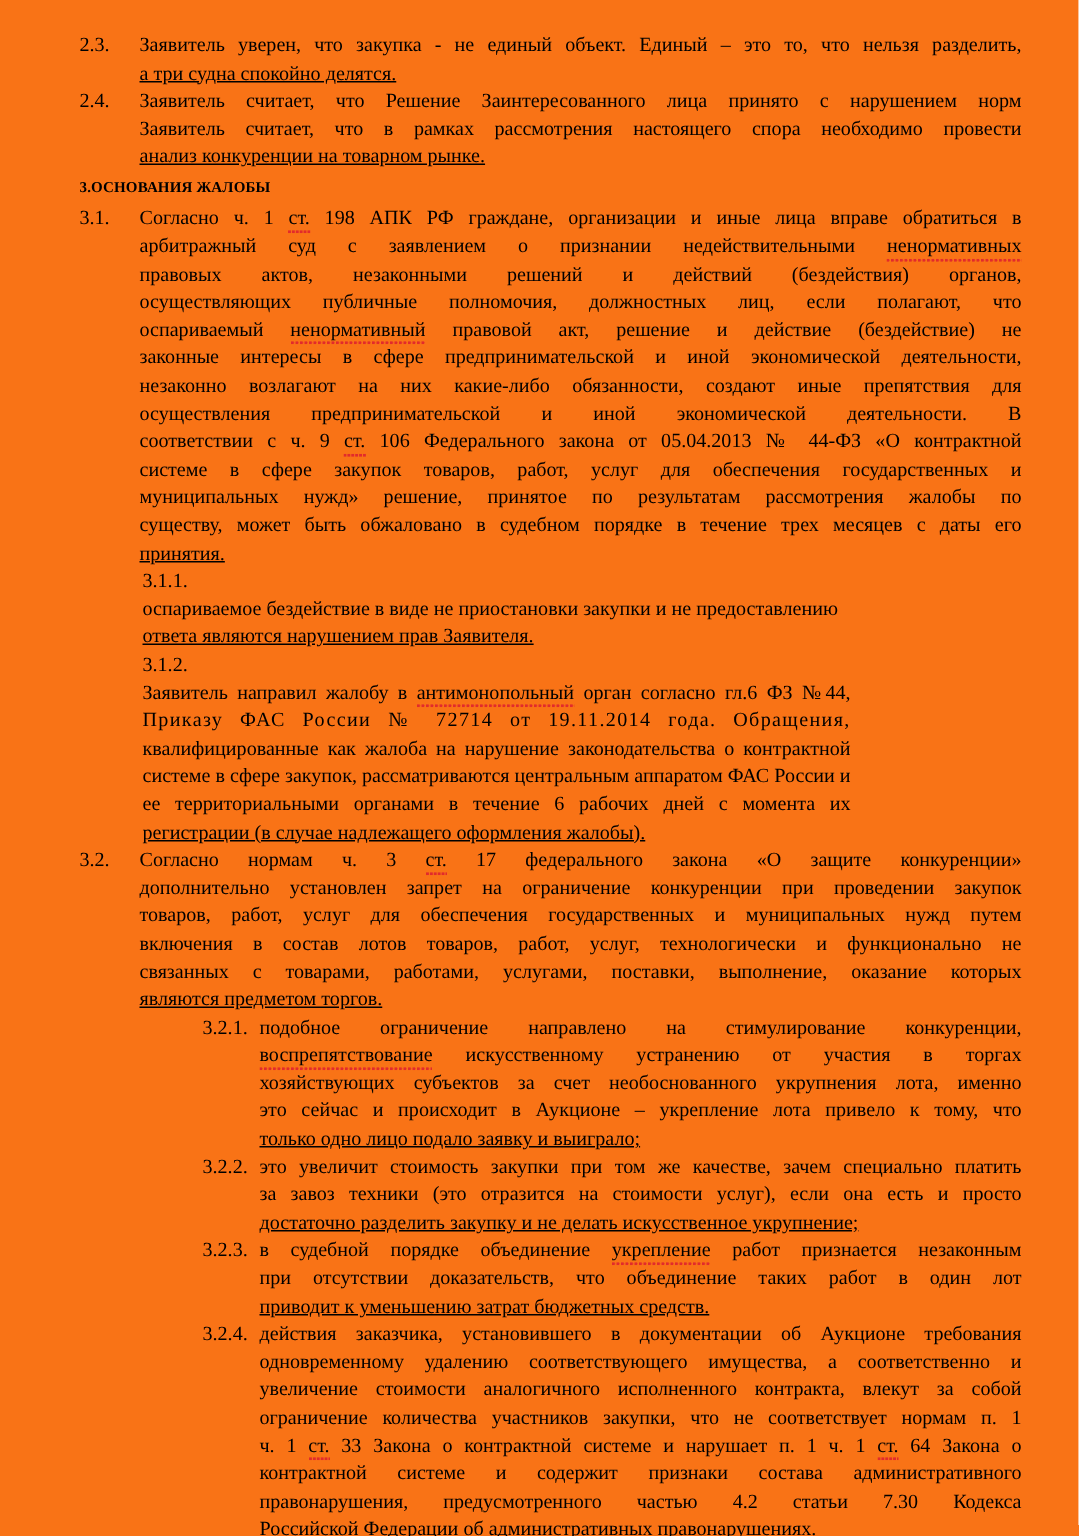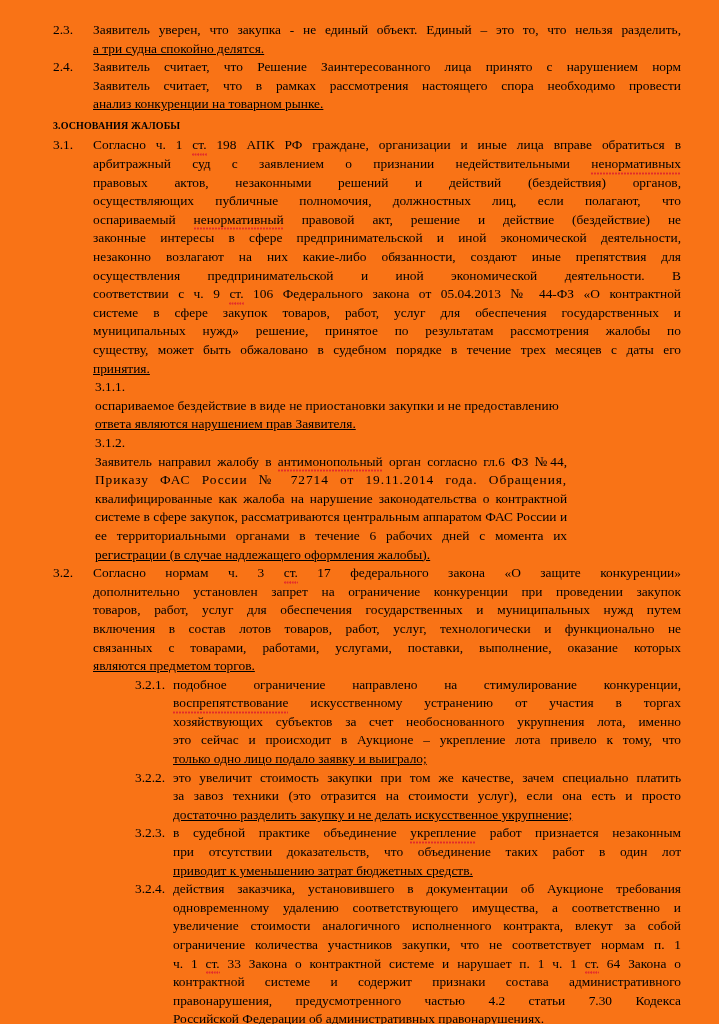--- a/index.html
+++ b/index.html
@@ -208,21 +208,21 @@
       <span class="body">
         <span class="ln">это увеличит стоимость закупки при том же качестве, зачем специально платить</span>
         <span class="ln">за завоз техники (это отразится на стоимости услуг), если она есть и просто</span>
         <span class="ln last">достаточно разделить закупку и не делать искусственное укрупнение;</span>
       </span>
     </div>
 
     <div class="item lvl2b">
       <span class="num">3.2.3.</span>
       <span class="body">
-        <span class="ln"><span>в судебной практике объединение </span><span class="sp">укрепление</span><span> работ признается незаконным</span></span>
+        <span class="ln"><span>в судебной порядке объединение </span><span class="sp">укрепление</span><span> работ признается незаконным</span></span>
         <span class="ln">при отсутствии доказательств, что объединение таких работ в один лот</span>
         <span class="ln last">приводит к уменьшению затрат бюджетных средств.</span>
       </span>
     </div>
 
     <div class="item lvl2b">
       <span class="num">3.2.4.</span>
       <span class="body">
         <span class="ln">действия заказчика, установившего в документации об Аукционе требования</span>
         <span class="ln">одновременному удалению соответствующего имущества, а соответственно и</span>

